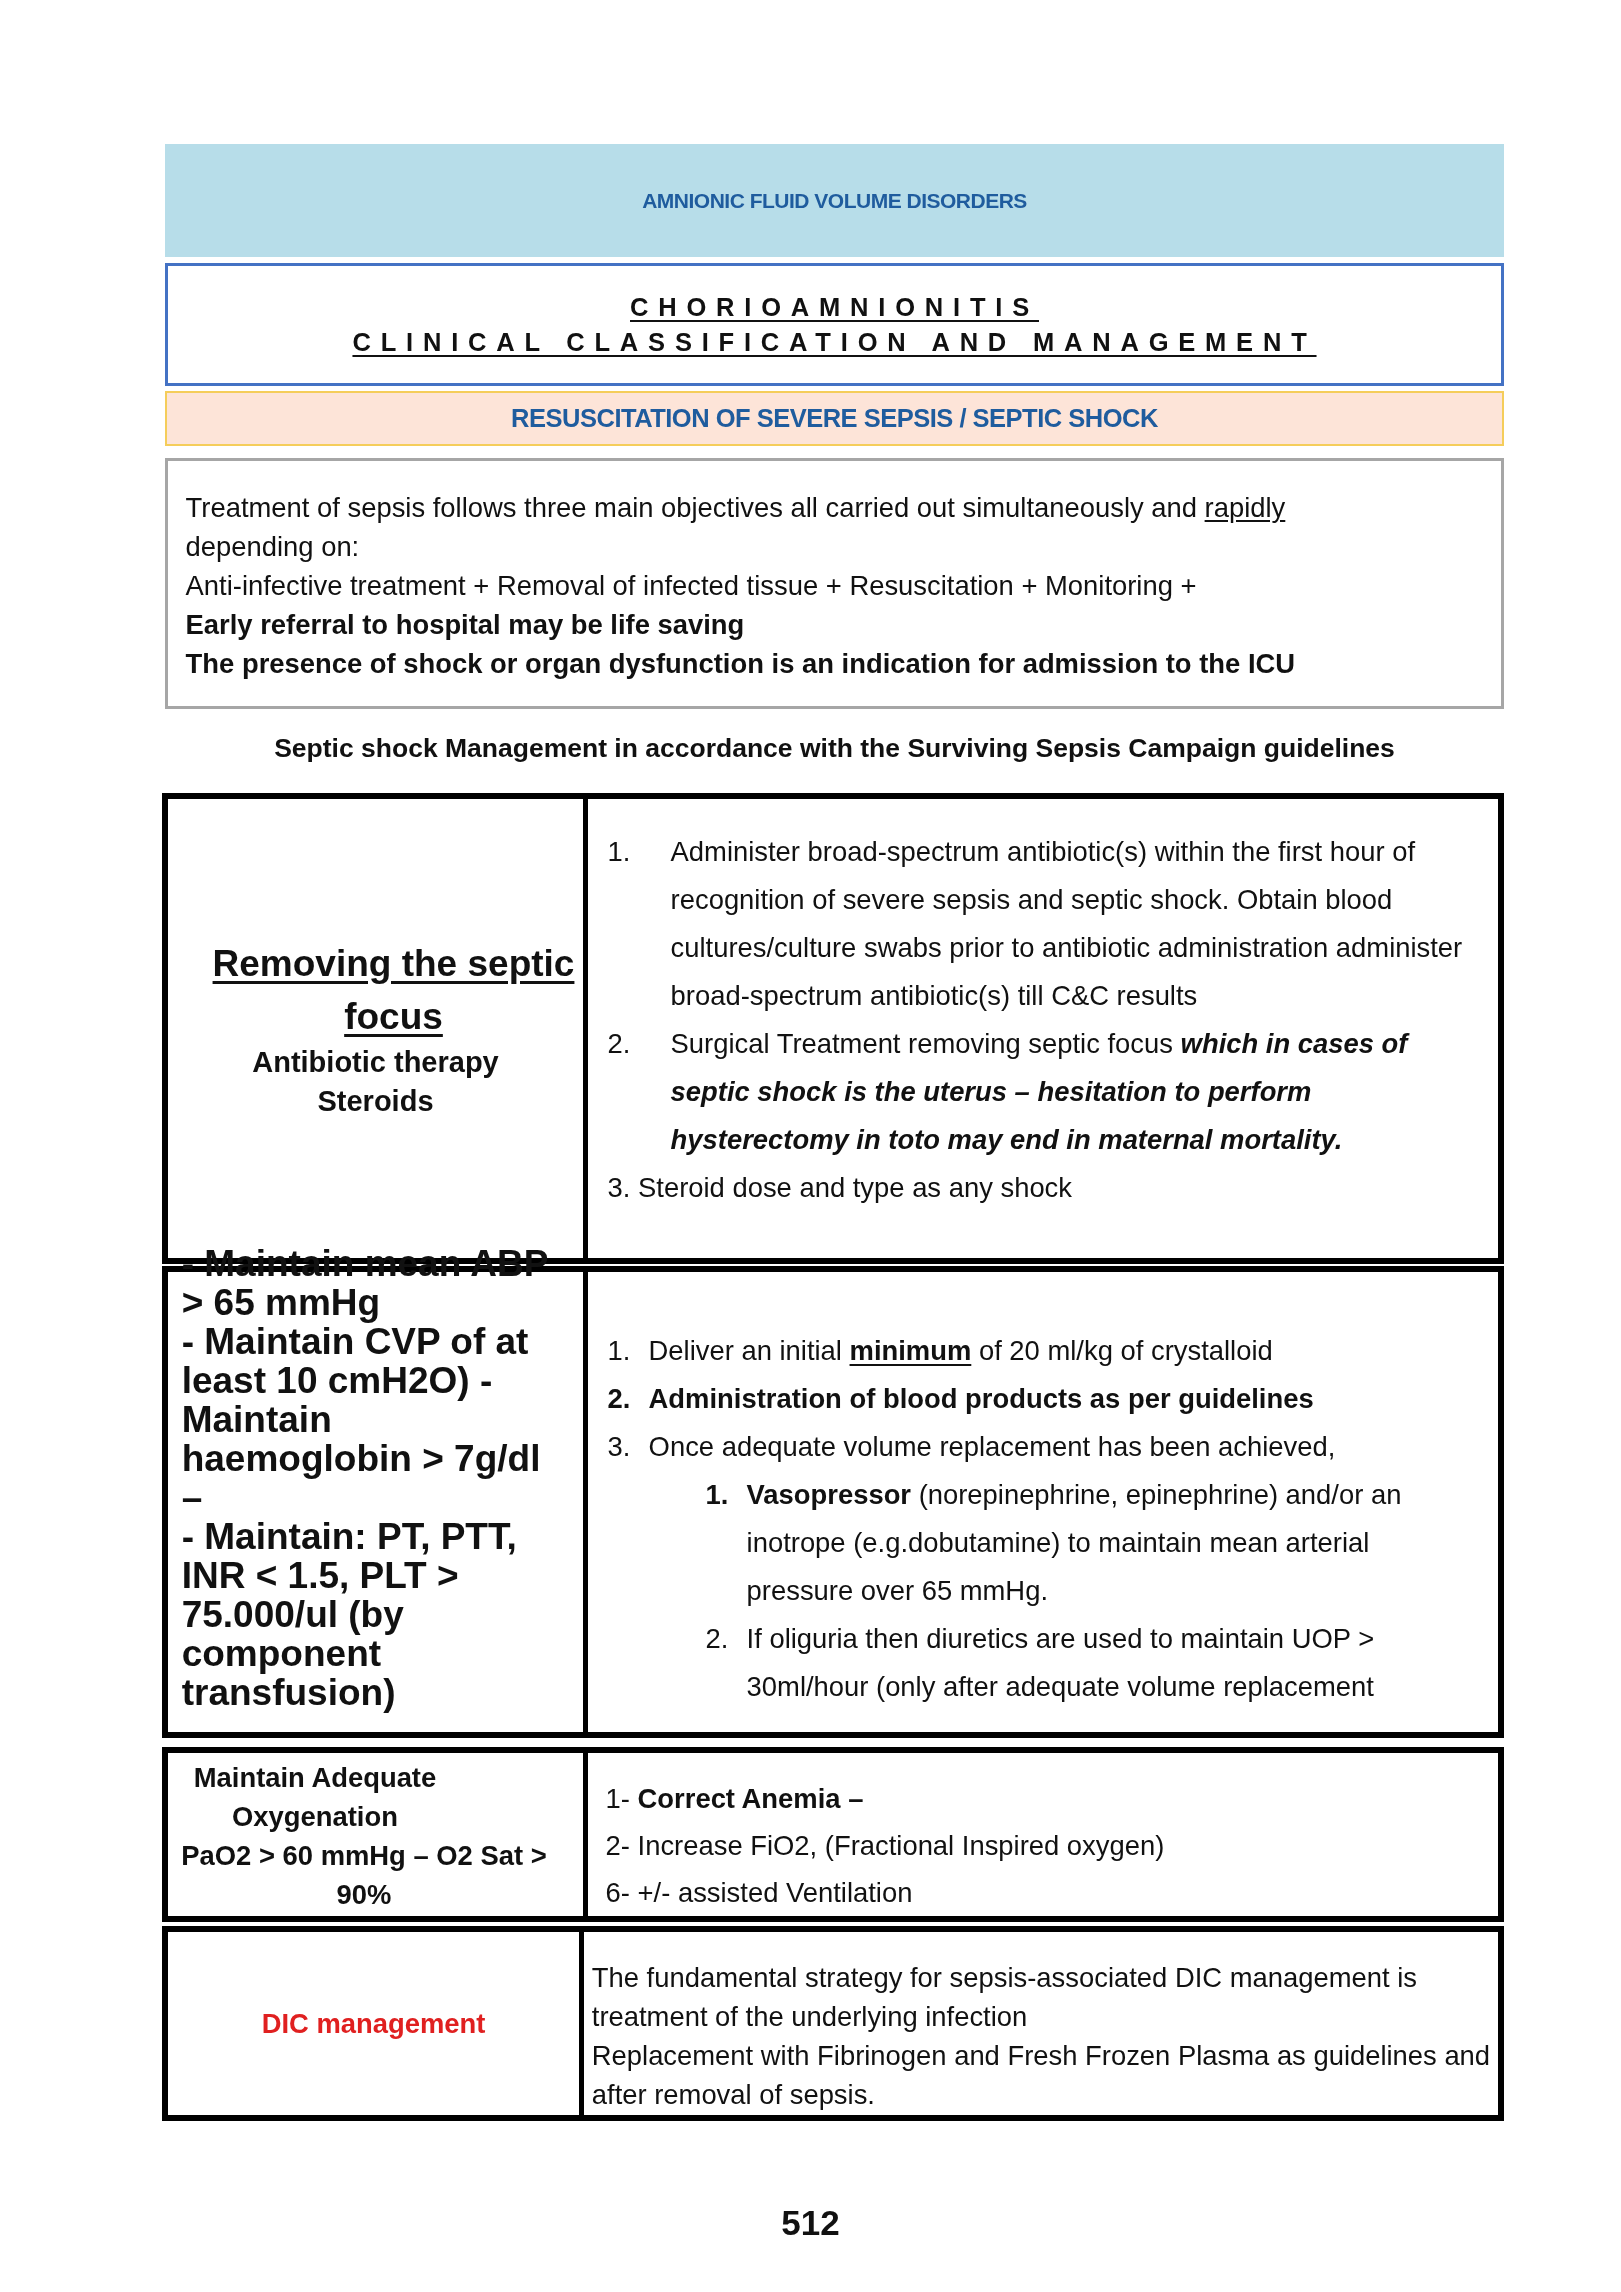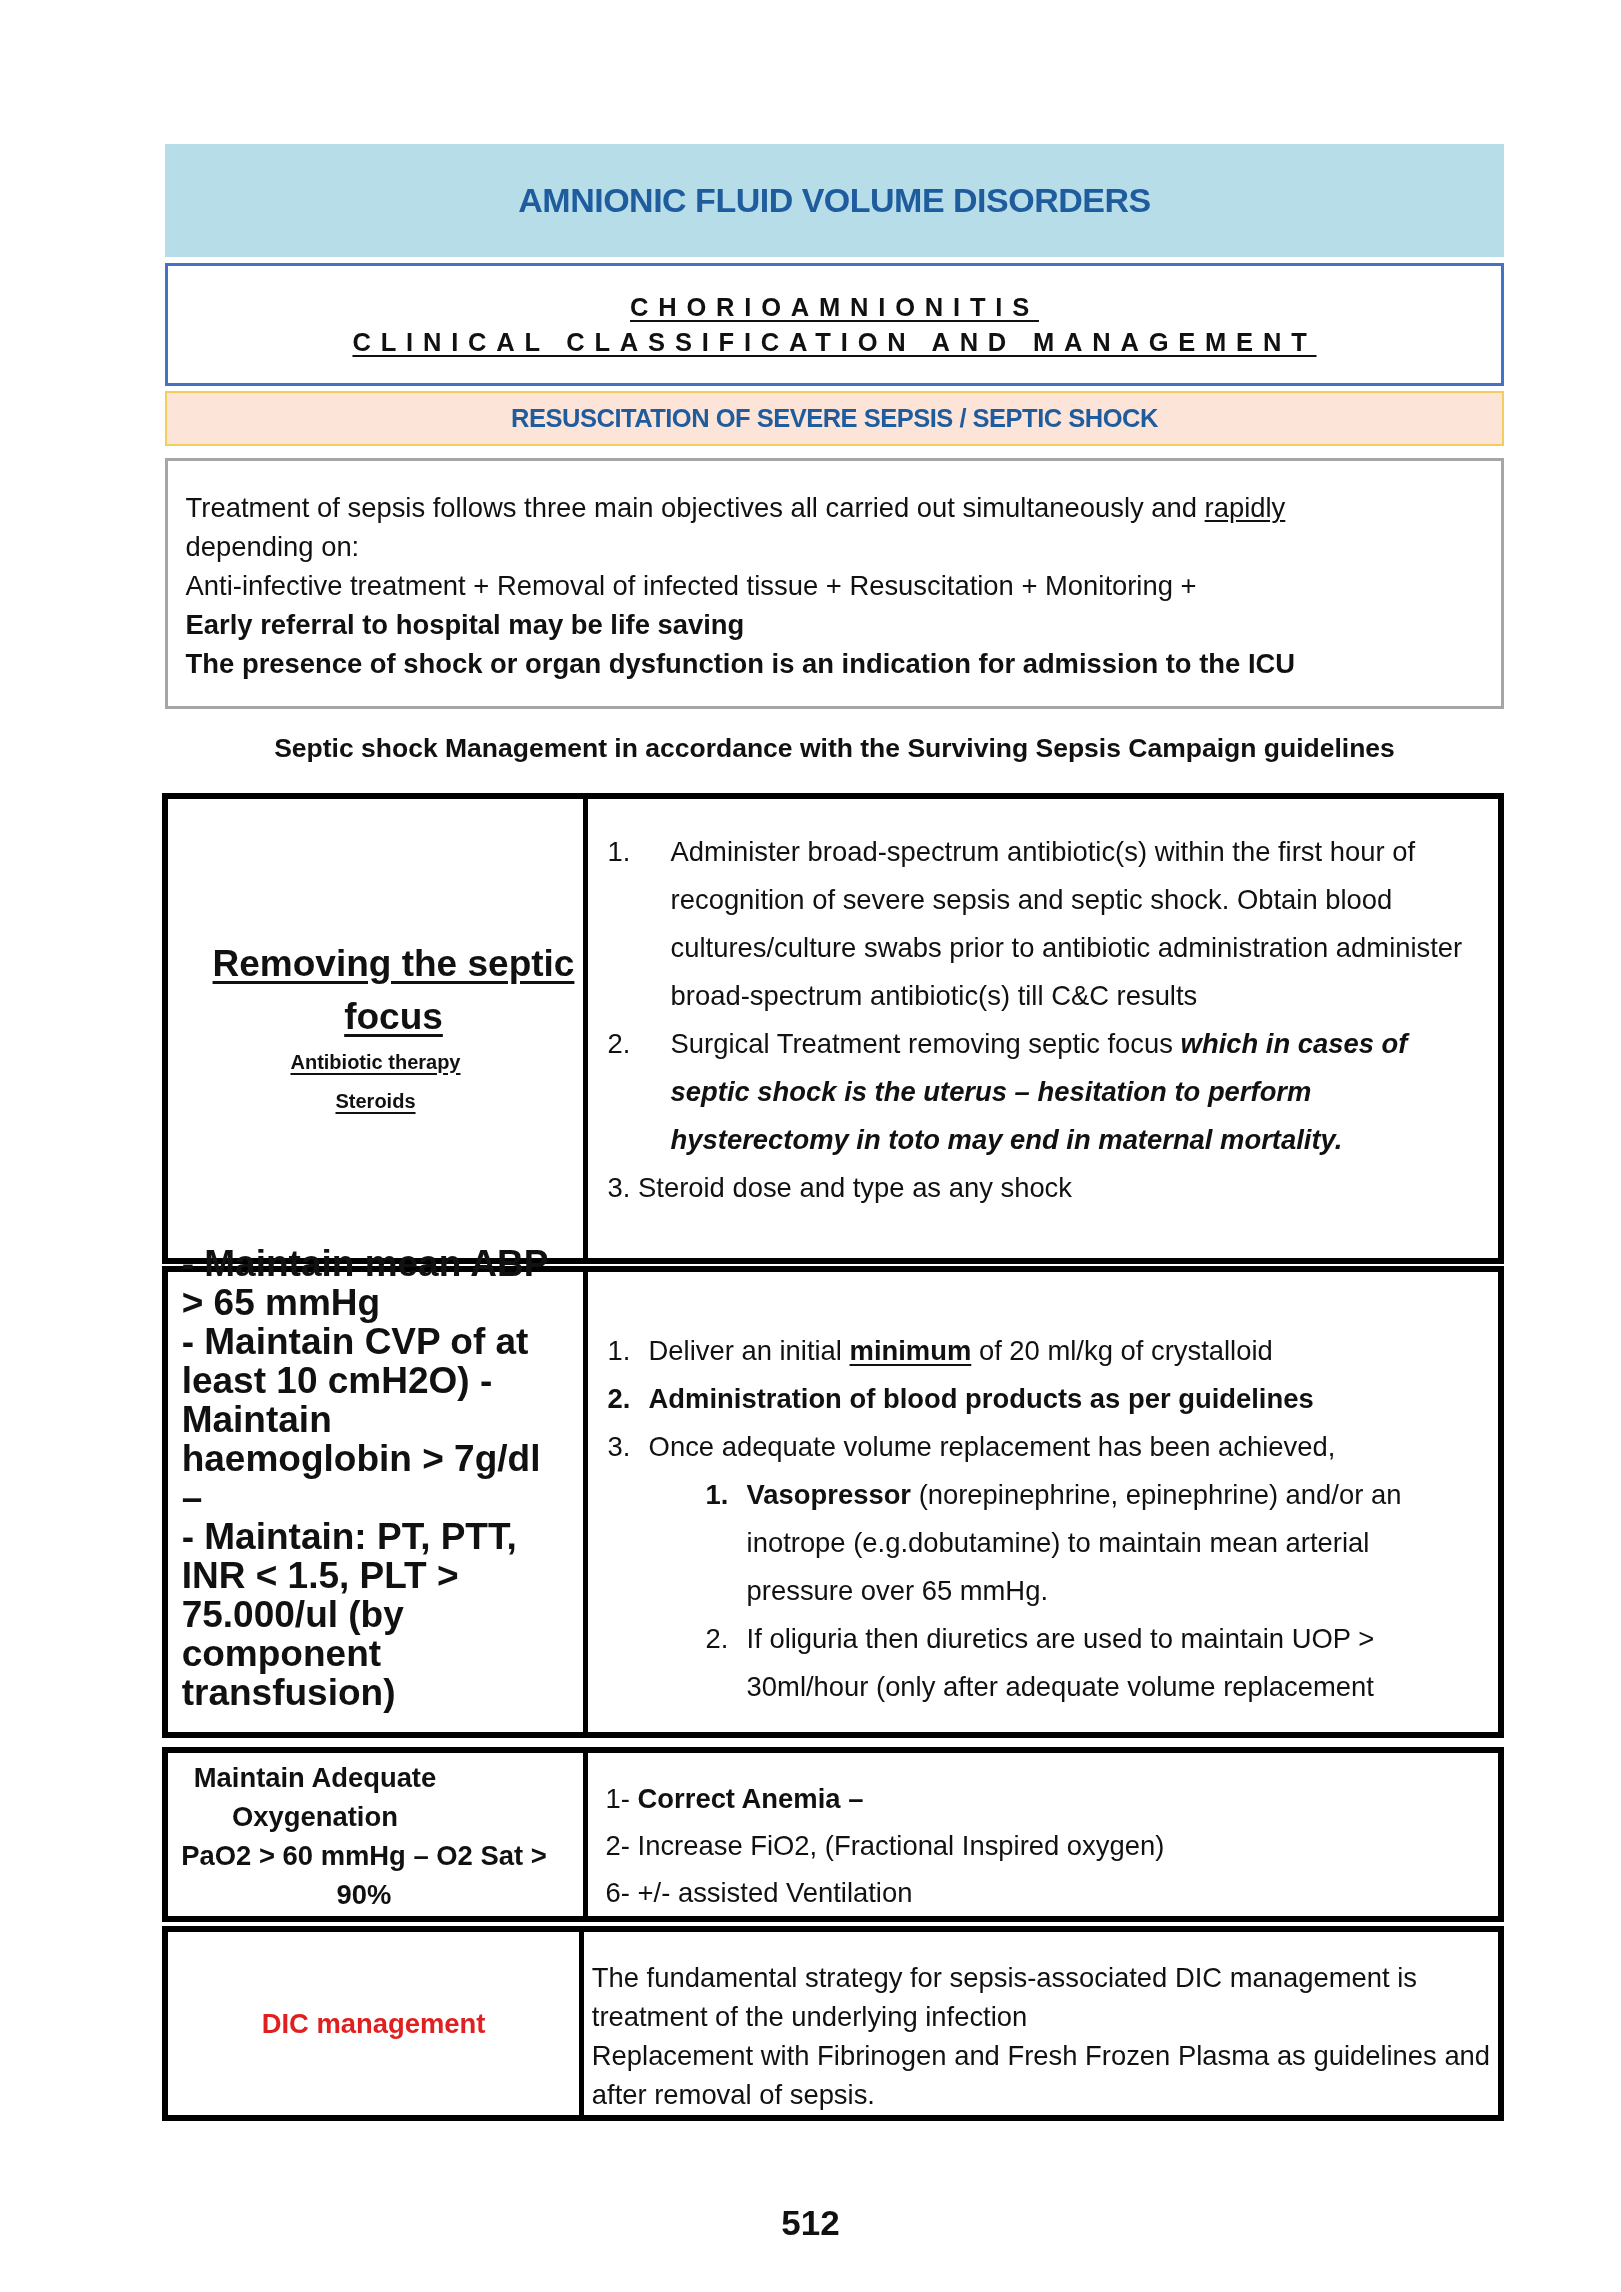--- a/index.html
+++ b/index.html
@@ -3,21 +3,21 @@
 <meta charset="utf-8">
 <style>
   html, body { margin: 0; padding: 0; background: #ffffff; }
   body { width: 1621px; height: 2293px; position: relative; overflow: hidden;
          font-family: "Liberation Sans", "DejaVu Sans", sans-serif; color: #111; }
   .abs { position: absolute; box-sizing: border-box; }
 
   
   .hdr-blue { left: 165px; top: 144px; width: 1339px; height: 113px; background: #b7dde9;
               display: flex; align-items: center; justify-content: center; }
-  .hdr-blue span { color: #1f5c9e; font-weight: bold; font-size: 34px; letter-spacing: -0.5px; }
+  .hdr-blue span { color: #1f5c9e; font-weight: bold; font-size: 21px; letter-spacing: -0.5px; }
 
   .hdr-box { left: 165px; top: 263px; width: 1339px; height: 123px; border: 3.9px solid #4472c4;
              background: #fff; display: flex; flex-direction: column; align-items: center; justify-content: center; }
   .hdr-box .l1, .hdr-box .l2 { font-weight: bold; font-size: 25.5px; letter-spacing: 9.8px;
              text-decoration: underline; text-underline-offset: 3.9px; line-height: 35px; color: #111; }
 
   .hdr-peach { left: 165px; top: 391px; width: 1339px; height: 55px; background: #fde4d8;
                border: 2px solid #f5cd5a; display: flex; align-items: center; justify-content: center; }
   .hdr-peach span { color: #1f5c9e; font-weight: bold; font-size: 25.5px; letter-spacing: -0.5px; }
 
@@ -31,21 +31,21 @@
 
   
   .tbl { left: 162px; width: 1342px; border: 6.9px solid #000; display: flex; background: #fff; }
   .tbl .lc { width: 420px; border-right: 5.9px solid #000; box-sizing: border-box;
              display: flex; flex-direction: column; justify-content: center; }
   .tbl .rc { flex: 1; box-sizing: border-box; }
 
   .t1 { top: 793px; height: 471px; }
   .t1 .lc { align-items: center; text-align: center; }
   .t1 .big { font-weight: bold; font-size: 37px; line-height: 53px; text-decoration: underline; text-underline-offset: 4.9px; }
-  .t1 .sm { font-weight: bold; font-size: 20px; line-height: 39px; text-decoration: underline; text-underline-offset: 3.9px; }
+  .t1 .sm { font-weight: bold; font-size: 29px; line-height: 39px; text-underline-offset: 3.9px; }
   .t1 .rc { padding: 29px 19.6px 0 19.6px; font-size: 27.4px; line-height: 48px; }
   .li { display: flex; }
   .li .n { width: 63px; flex: none; }
   .li .bi { font-weight: bold; font-style: italic; }
 
   .t2 { top: 1266px; height: 472px; }
   .t2 .lc { padding: 0 13.7px 49px 13.7px; font-weight: bold; font-size: 37px; line-height: 39px; }
   .t2 .rc { padding: 55px 19.6px 0 19.6px; font-size: 27.4px; line-height: 48px; }
   .t2 .li .n { width: 41px; }
   .sub { padding-left: 98px; }

